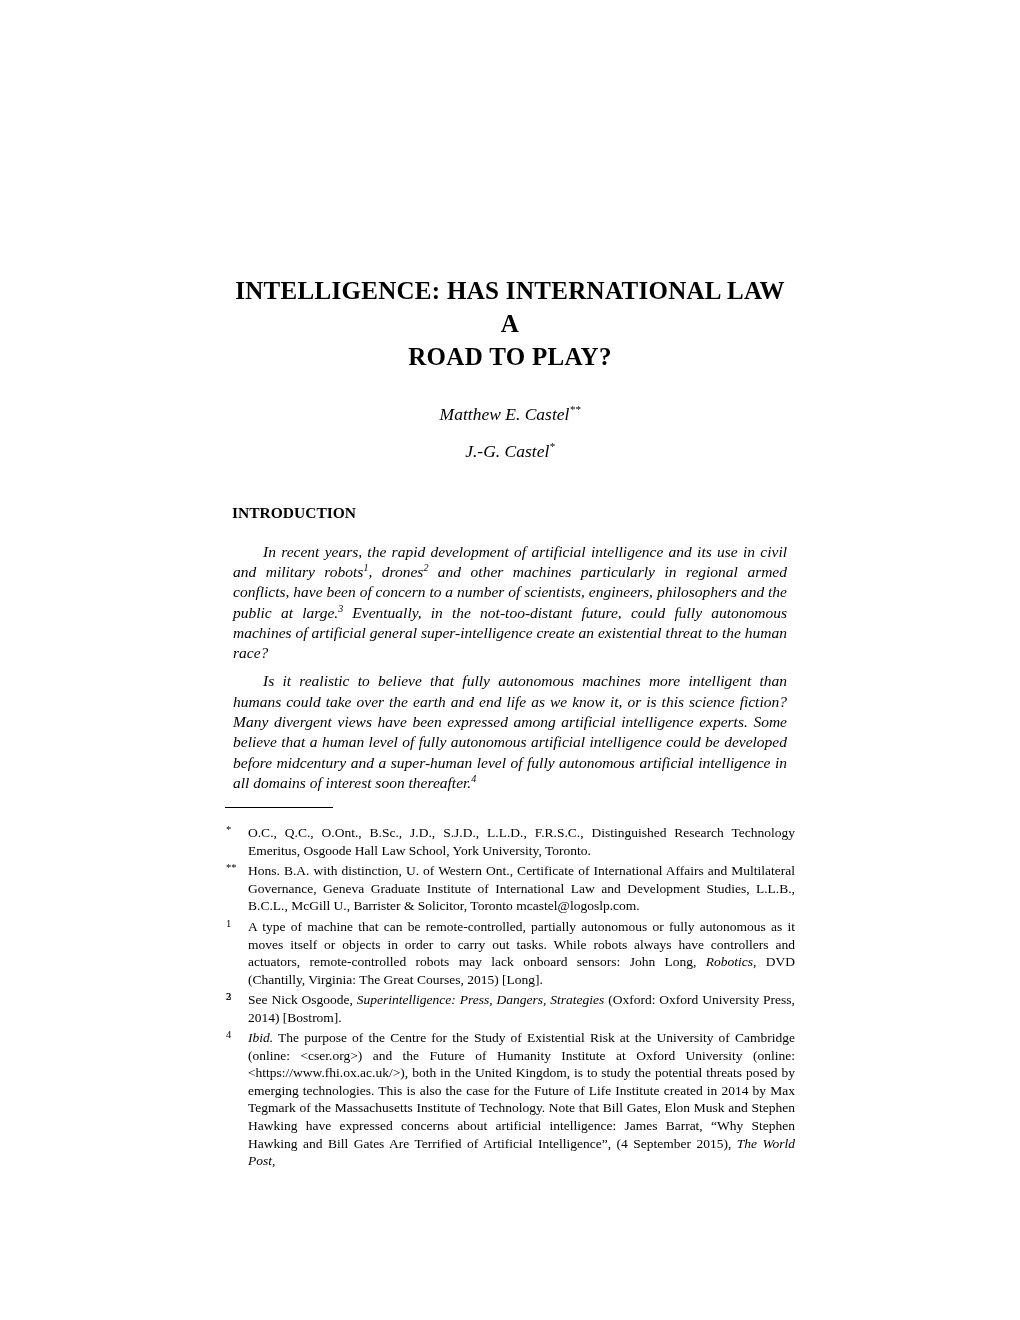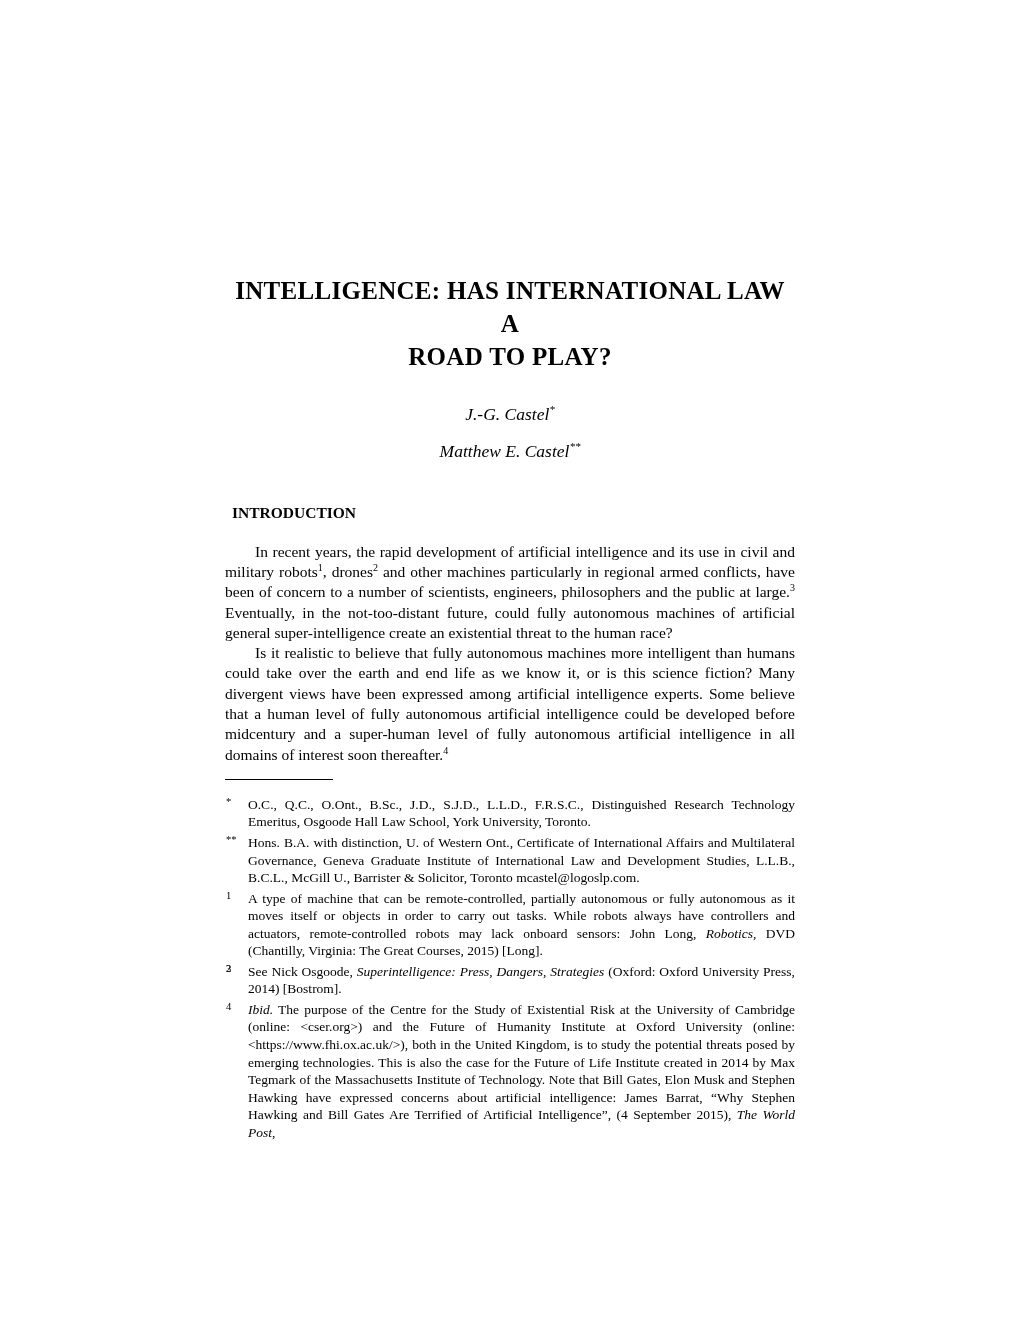--- a/index.html
+++ b/index.html
@@ -43,21 +43,22 @@
   .section-heading {
     font-size: 15.5px;
     font-weight: bold;
     margin: 42px 0 20px 7px;
   }
   .para {
     font-size: 15.5px;
     line-height: 1.31;
     text-align: justify;
     text-indent: 30px;
-    margin: 0;
+    margin: 8px;
+    font-style: italic;
   }
   .para sup, .footnote sup {
     font-size: 10px;
     line-height: 0;
   }
   .footnote-rule {
     width: 108px;
     border-top: 1.5px solid #000000;
     margin: 14px 0 16px 0;
   }
@@ -79,23 +80,23 @@
     font-style: italic;
   }
 </style>
 </head>
 <body>
 
 <div class="page">
 
   <h1 class="title"><br><span>INTELLIGENCE: HAS INTERNATIONAL LAW A</span><br><span>ROAD TO PLAY?</span></h1>
 
+  <div class="author-line"><span>Matthew E. Castel</span><sup>**</sup></div>
+
   <div class="author-line"><span>J.-G. Castel</span><sup>*</sup></div>
-
-  <div class="author-line"><span>Matthew E. Castel</span><sup>**</sup></div>
 
   <h2 class="section-heading">INTRODUCTION</h2>
 
   <div class="body-text">
       <p class="para"><span>In recent years, the rapid development of artificial intelligence and its use in civil and military robots</span><sup>1</sup><span>, drones</span><sup>2</sup><span> and other machines particularly in regional armed conflicts, have been of concern to a number of scientists, engineers, philosophers and the public at large.</span><sup>3</sup><span> Eventually, in the not-too-distant future, could fully autonomous machines of artificial general super-intelligence create an existential threat to the human race?</span></p>
       <p class="para"><span>Is it realistic to believe that fully autonomous machines more intelligent than humans could take over the earth and end life as we know it, or is this science fiction? Many divergent views have been expressed among artificial intelligence experts. Some believe that a human level of fully autonomous artificial intelligence could be developed before midcentury and a super-human level of fully autonomous artificial intelligence in all domains of interest soon thereafter.</span><sup>4</sup></p>
     </div>
 
   <div class="footnote-rule"></div>
 

